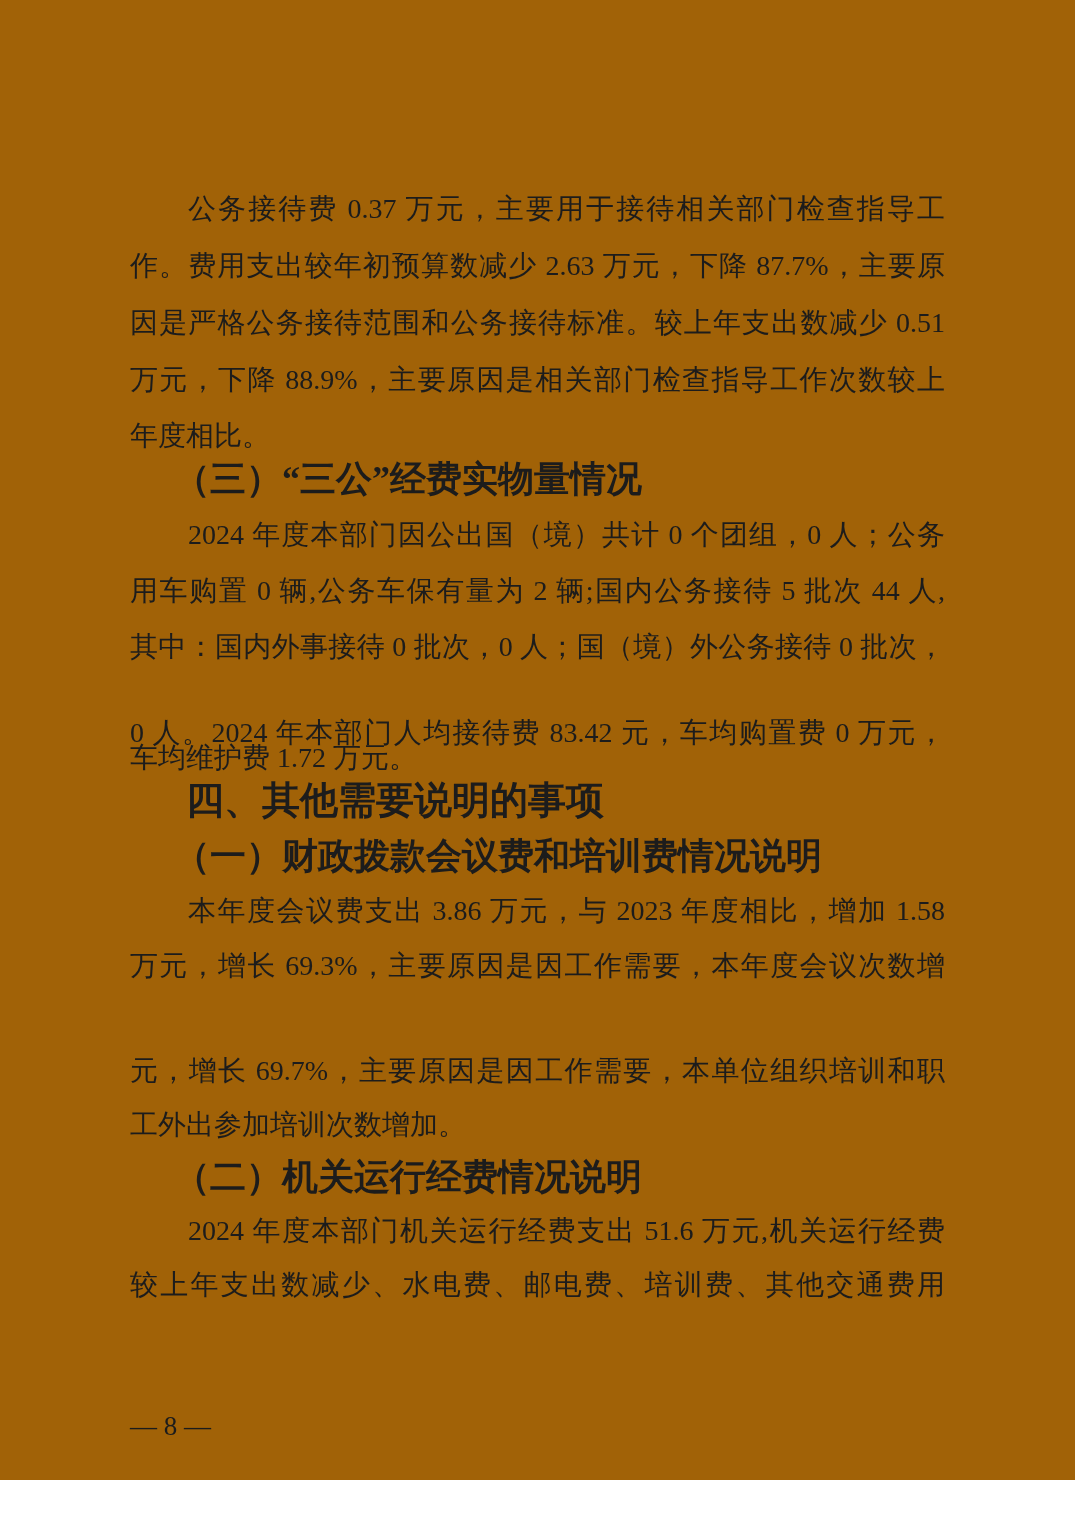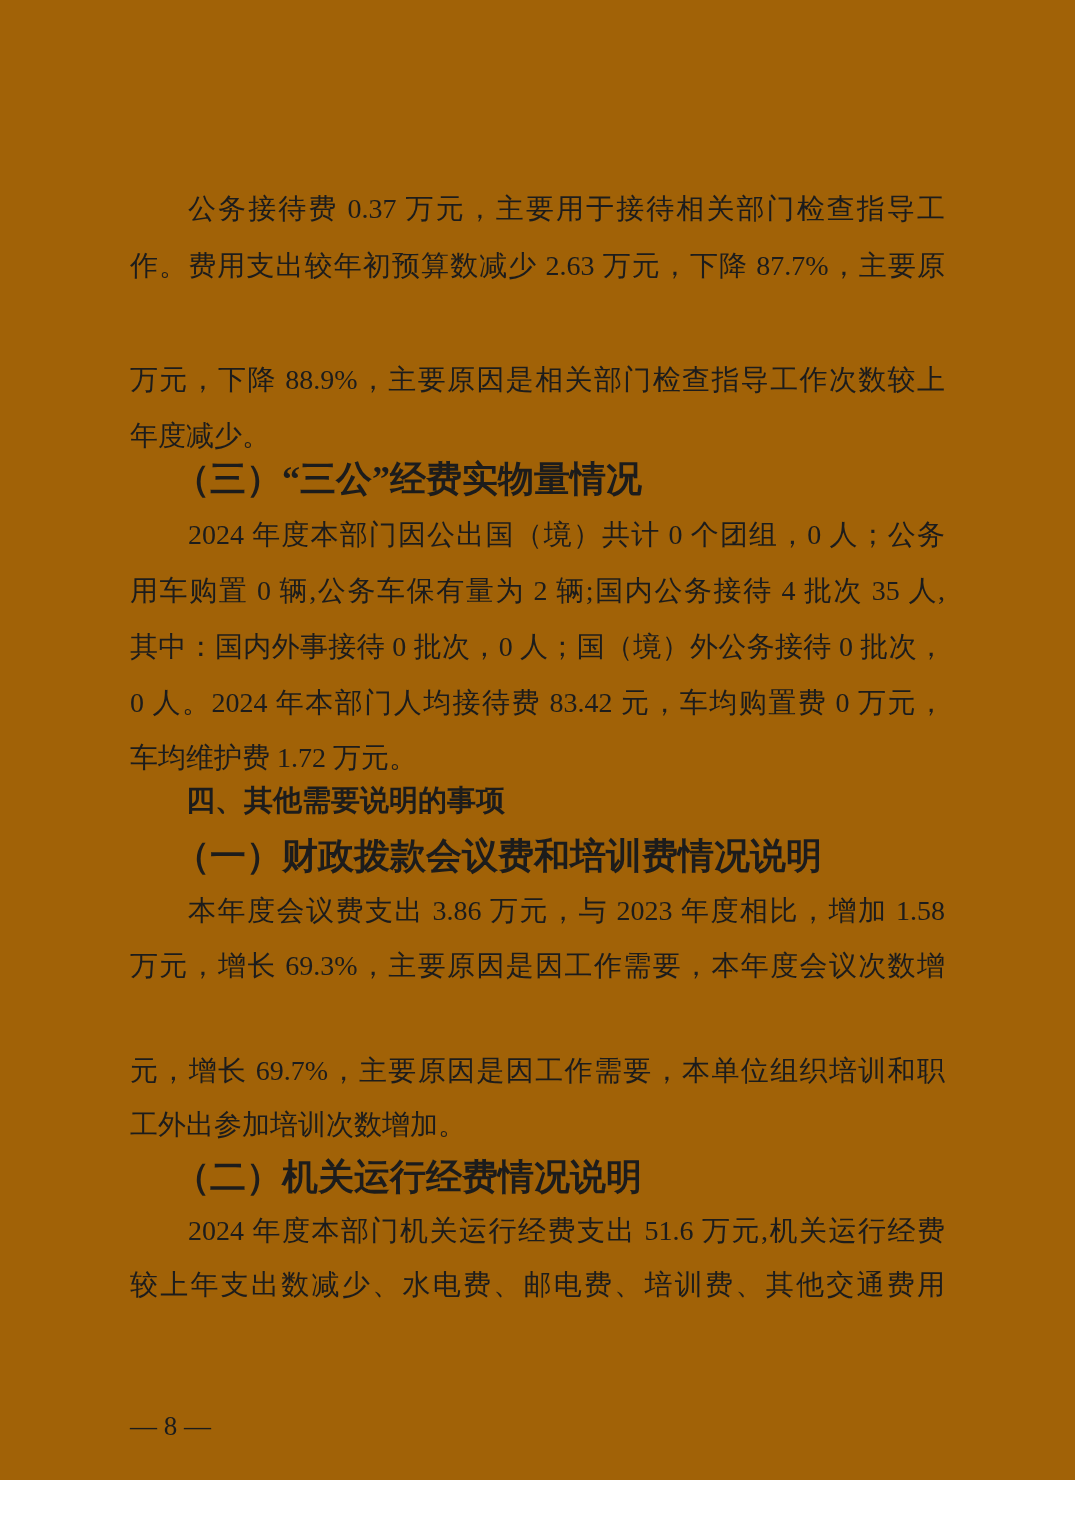--- a/index.html
+++ b/index.html
@@ -40,21 +40,21 @@
     font-weight: bold;
     font-size: 36px;
     text-indent: 44px;
     text-align: left;
     text-align-last: left;
   }
   
   .heading-hei {
     font-weight: bold;
     font-family: "Liberation Sans", sans-serif;
-    font-size: 29px;
+    font-size: 38px;
     text-indent: 56px;
     text-align: left;
     text-align-last: left;
   }
   .footer {
     position: absolute;
     left: 130px;
     top: 1408px;
     height: 36px;
     line-height: 36px;
@@ -63,29 +63,30 @@
     font-family: "Liberation Serif", serif;
   }
 </style>
 </head>
 <body>
 
 <div class="page">
 
   <div class="line justify indent" style="top:188px">公务接待费 0.37 万元，主要用于接待相关部门检查指导工</div>
   <div class="line justify" style="top:245px">作。费用支出较年初预算数减少 2.63 万元，下降 87.7%，主要原</div>
+  <div class="line justify" style="top:302px">因是严格公务接待范围和公务接待标准。较上年支出数减少 0.51</div>
   <div class="line justify" style="top:359px">万元，下降 88.9%，主要原因是相关部门检查指导工作次数较上</div>
-  <div class="line last" style="top:415px">年度减少。</div>
+  <div class="line last" style="top:415px">年度相比。</div>
 
   <div class="line heading-kai" style="top:458px">（三）“三公”经费实物量情况</div>
 
   <div class="line justify indent" style="top:514px">2024 年度本部门因公出国（境）共计 0 个团组，0 人；公务</div>
-  <div class="line justify" style="top:570px">用车购置 0 辆,公务车保有量为 2 辆;国内公务接待 4 批次 35 人,</div>
+  <div class="line justify" style="top:570px">用车购置 0 辆,公务车保有量为 2 辆;国内公务接待 5 批次 44 人,</div>
   <div class="line justify" style="top:626px">其中：国内外事接待 0 批次，0 人；国（境）外公务接待 0 批次，</div>
-  <div class="line justify" style="top:682px">0 人。2024 年本部门人均接待费 83.42 元，车均购置费 0 万元，</div>
+  <div class="line justify" style="top:712px">0 人。2024 年本部门人均接待费 83.42 元，车均购置费 0 万元，</div>
   <div class="line last" style="top:737px">车均维护费 1.72 万元。</div>
 
   <div class="line heading-hei" style="top:779px">四、其他需要说明的事项</div>
   <div class="line heading-kai" style="top:835px">（一）财政拨款会议费和培训费情况说明</div>
 
   <div class="line justify indent" style="top:890px">本年度会议费支出 3.86 万元，与 2023 年度相比，增加 1.58</div>
   <div class="line justify" style="top:945px">万元，增长 69.3%，主要原因是因工作需要，本年度会议次数增</div>
   <div class="line justify" style="top:1050px">元，增长 69.7%，主要原因是因工作需要，本单位组织培训和职</div>
   <div class="line last" style="top:1104px">工外出参加培训次数增加。</div>
 

